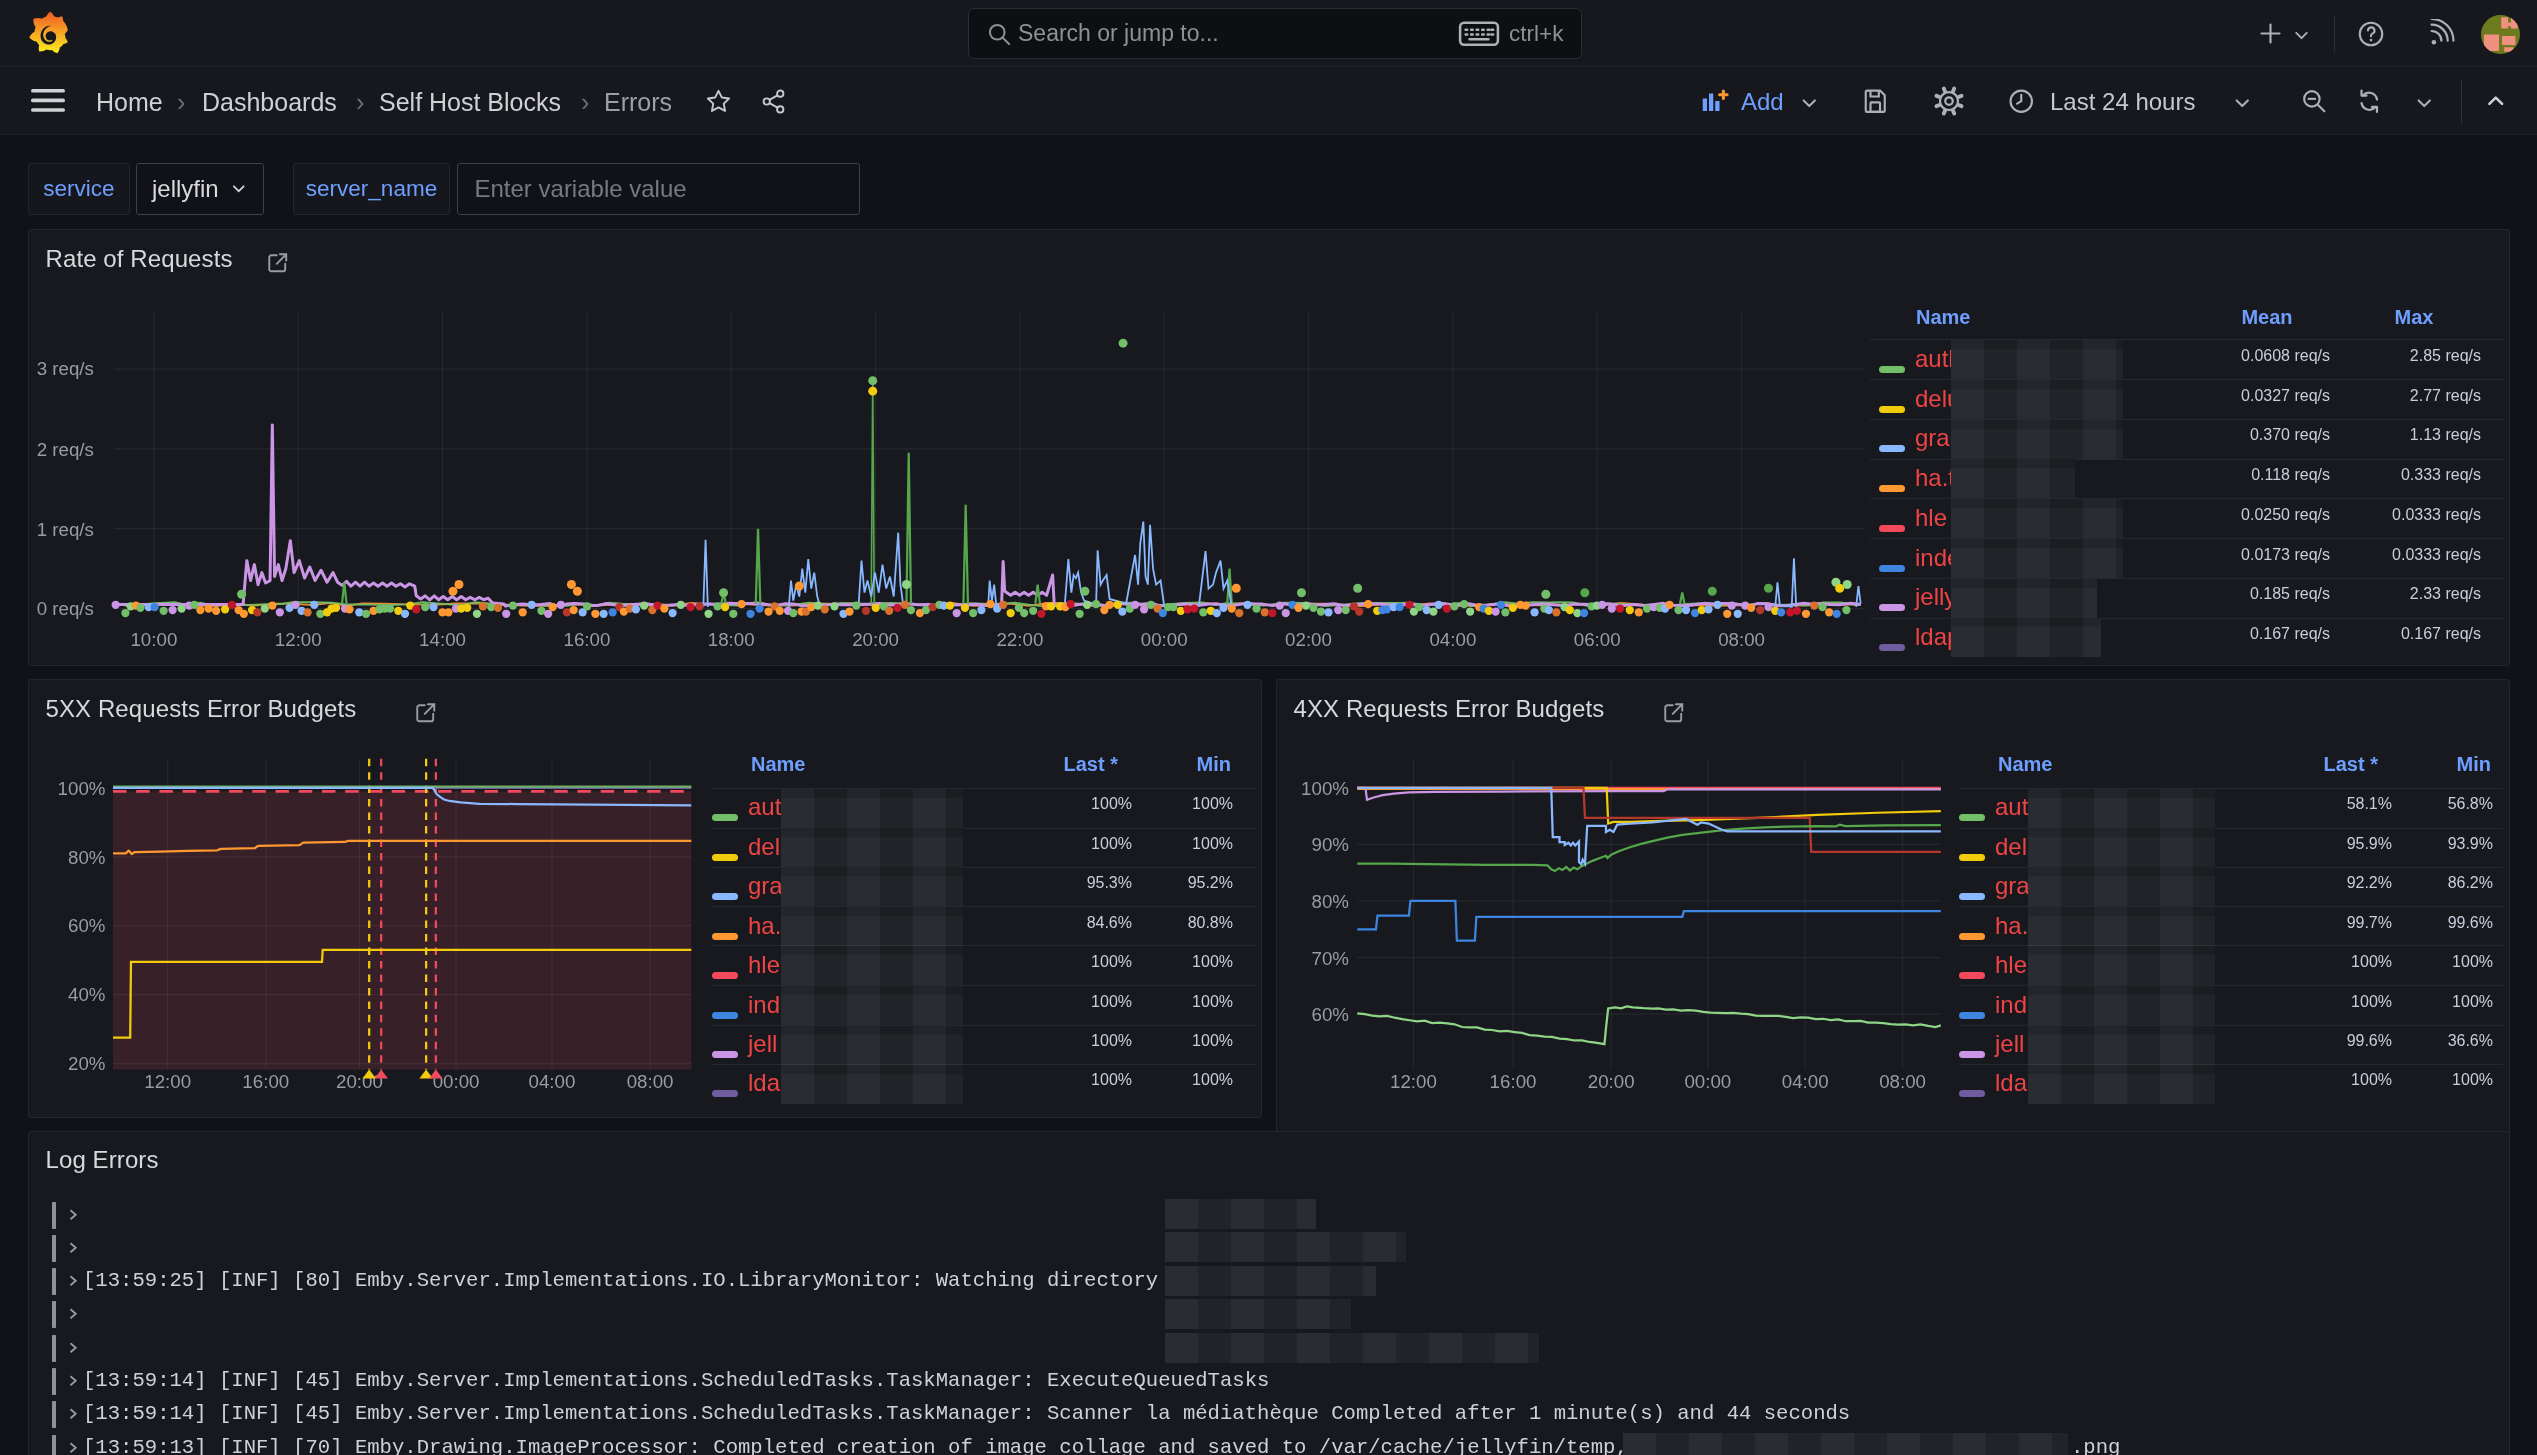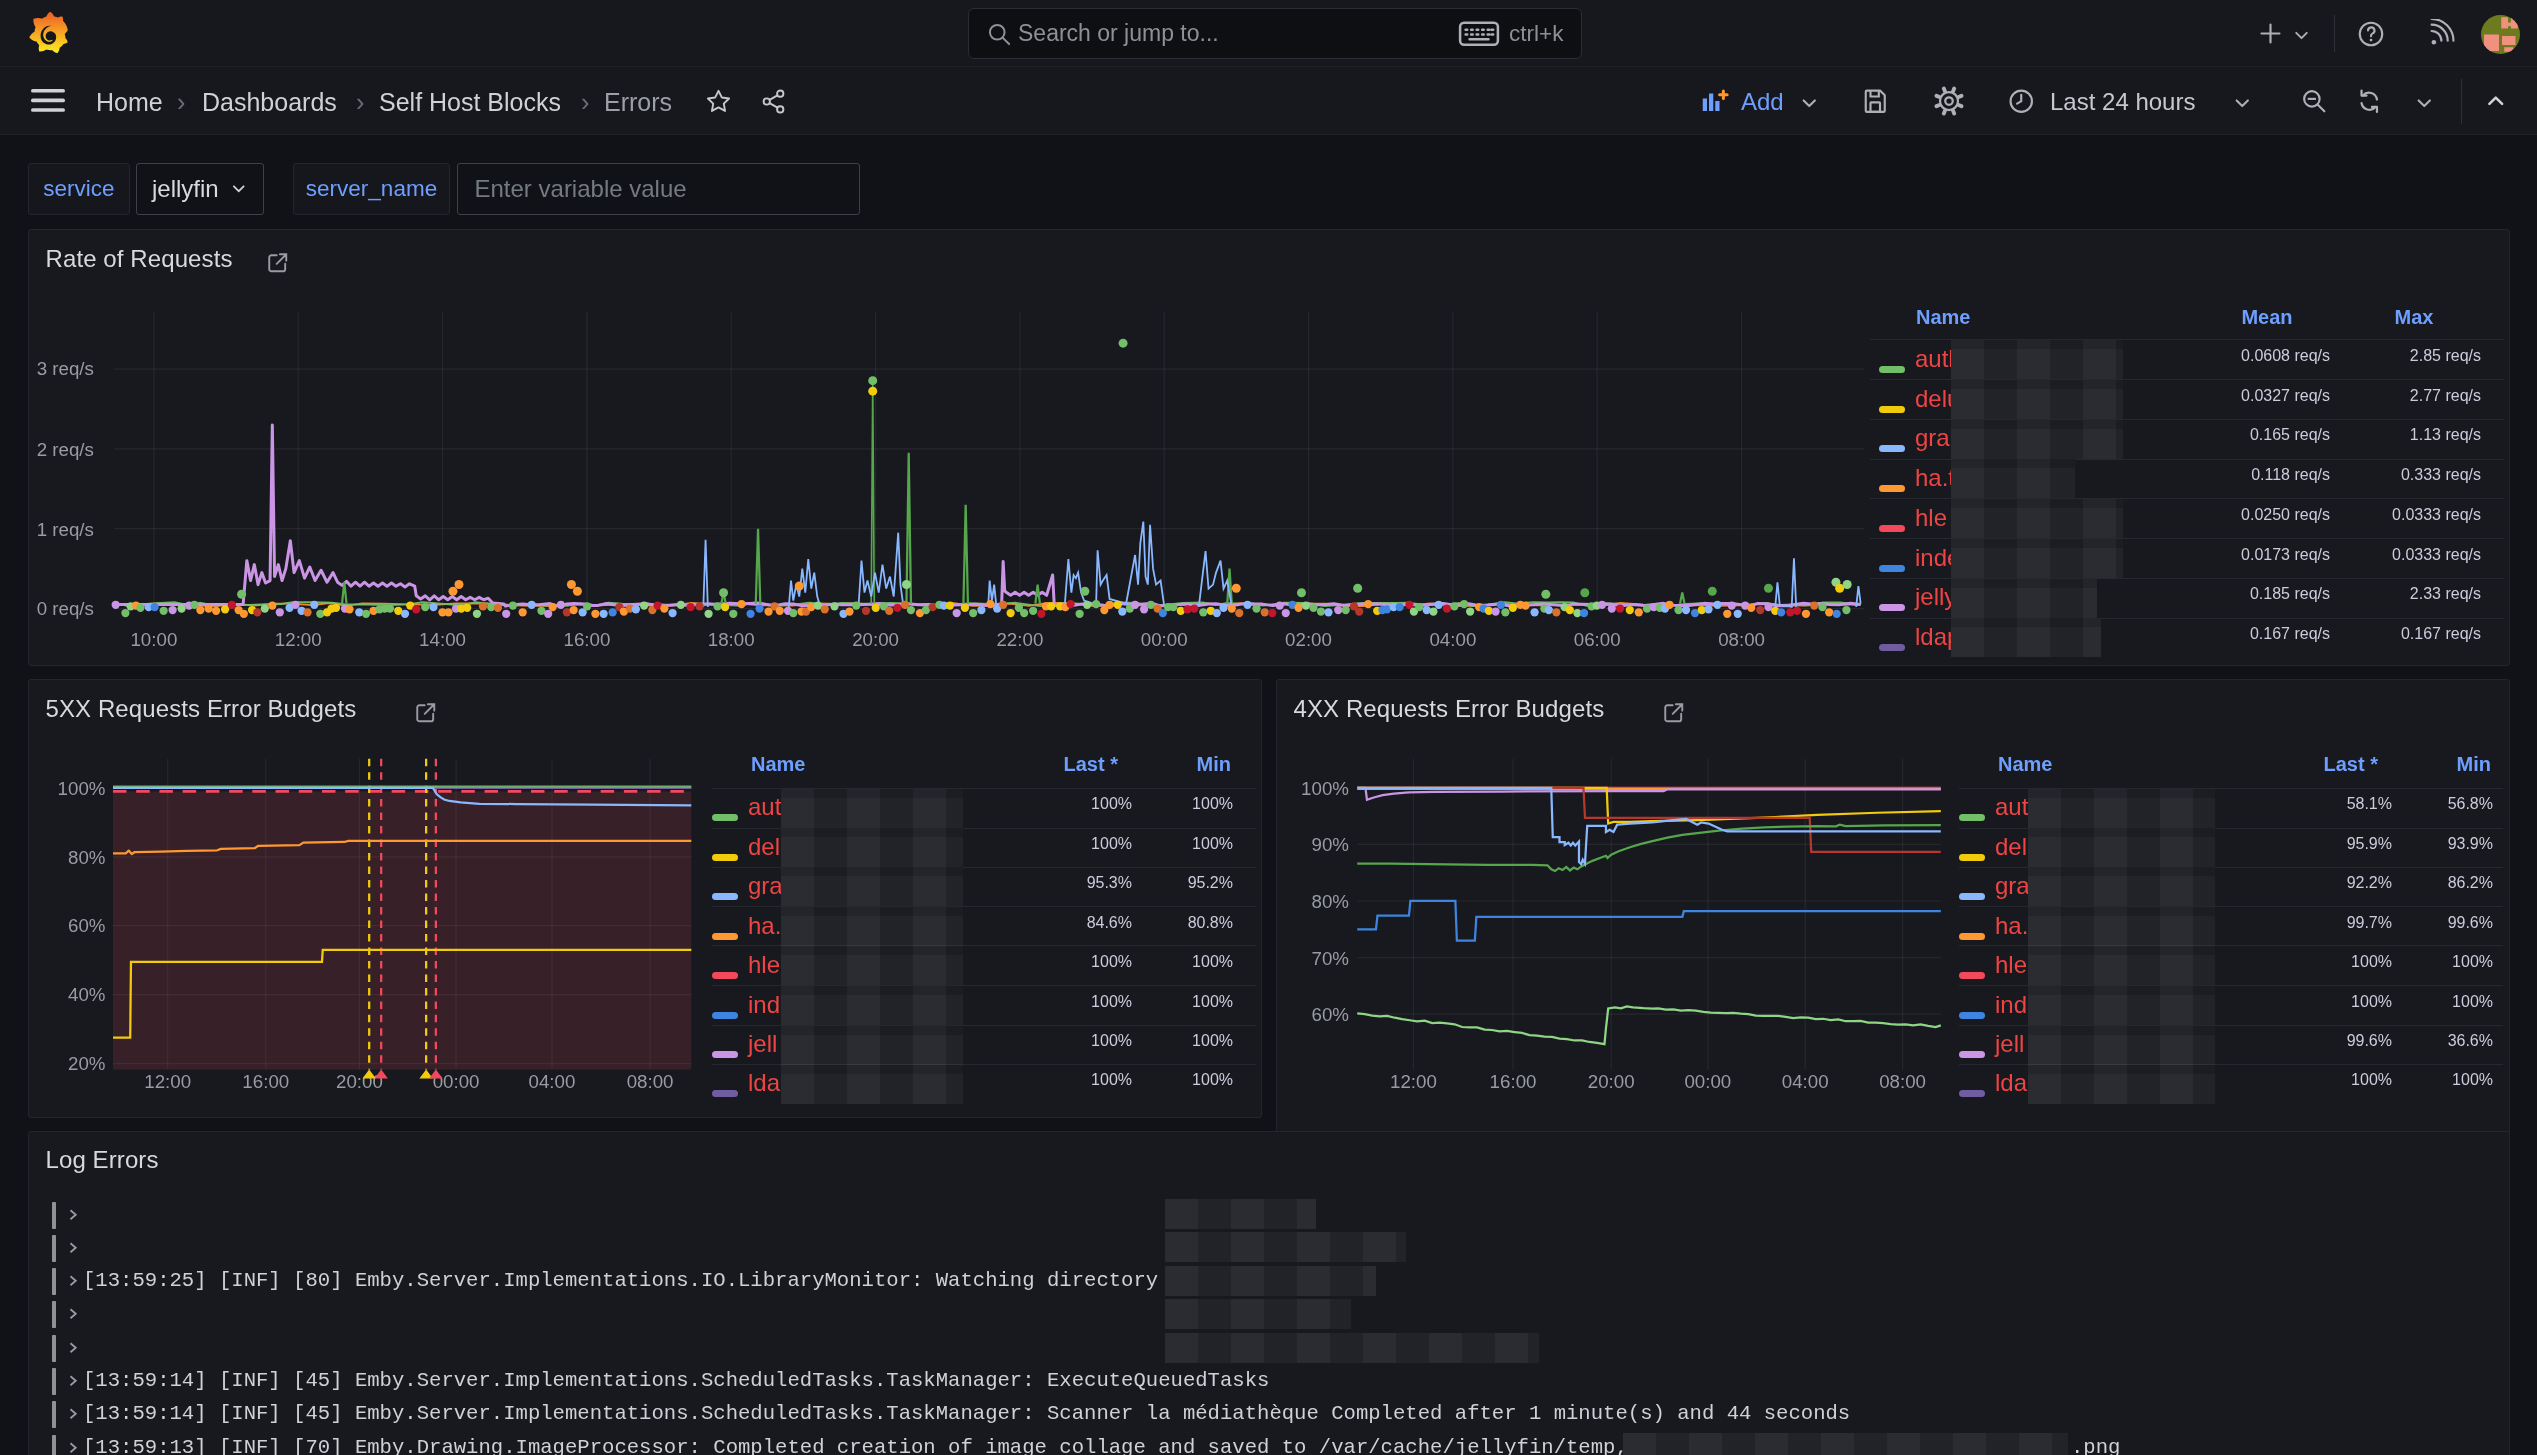--- a/index.html
+++ b/index.html
@@ -509,21 +509,21 @@
     </div>
 <div class="blur" style="left:1922px;top:150px;width:172px;height:39px"></div>
 <div class="lval" style="left:2132px;top:157px;width:169px">0.0327 req/s</div>
 <div class="lval" style="left:2282px;top:157px;width:170px">2.77 req/s</div>
 <div class="lsep" style="left:1841px;top:189px;width:634px"></div>
 <div class="lrow" style="left:1850px;top:196px">
       <span class="pill" style="background:#8ab8ff"></span>
       <span class="lname">gra</span>
     </div>
 <div class="blur" style="left:1922px;top:190px;width:172px;height:39px"></div>
-<div class="lval" style="left:2132px;top:196px;width:169px">0.165 req/s</div>
+<div class="lval" style="left:2132px;top:196px;width:169px">0.370 req/s</div>
 <div class="lval" style="left:2282px;top:196px;width:170px">1.13 req/s</div>
 <div class="lsep" style="left:1841px;top:229px;width:634px"></div>
 <div class="lrow" style="left:1850px;top:236px">
       <span class="pill" style="background:#ff9830"></span>
       <span class="lname">ha.t</span>
     </div>
 <div class="blur" style="left:1922px;top:229px;width:124px;height:39px"></div>
 <div class="lval" style="left:2132px;top:236px;width:169px">0.118 req/s</div>
 <div class="lval" style="left:2282px;top:236px;width:170px">0.333 req/s</div>
 <div class="lsep" style="left:1841px;top:268px;width:634px"></div>

